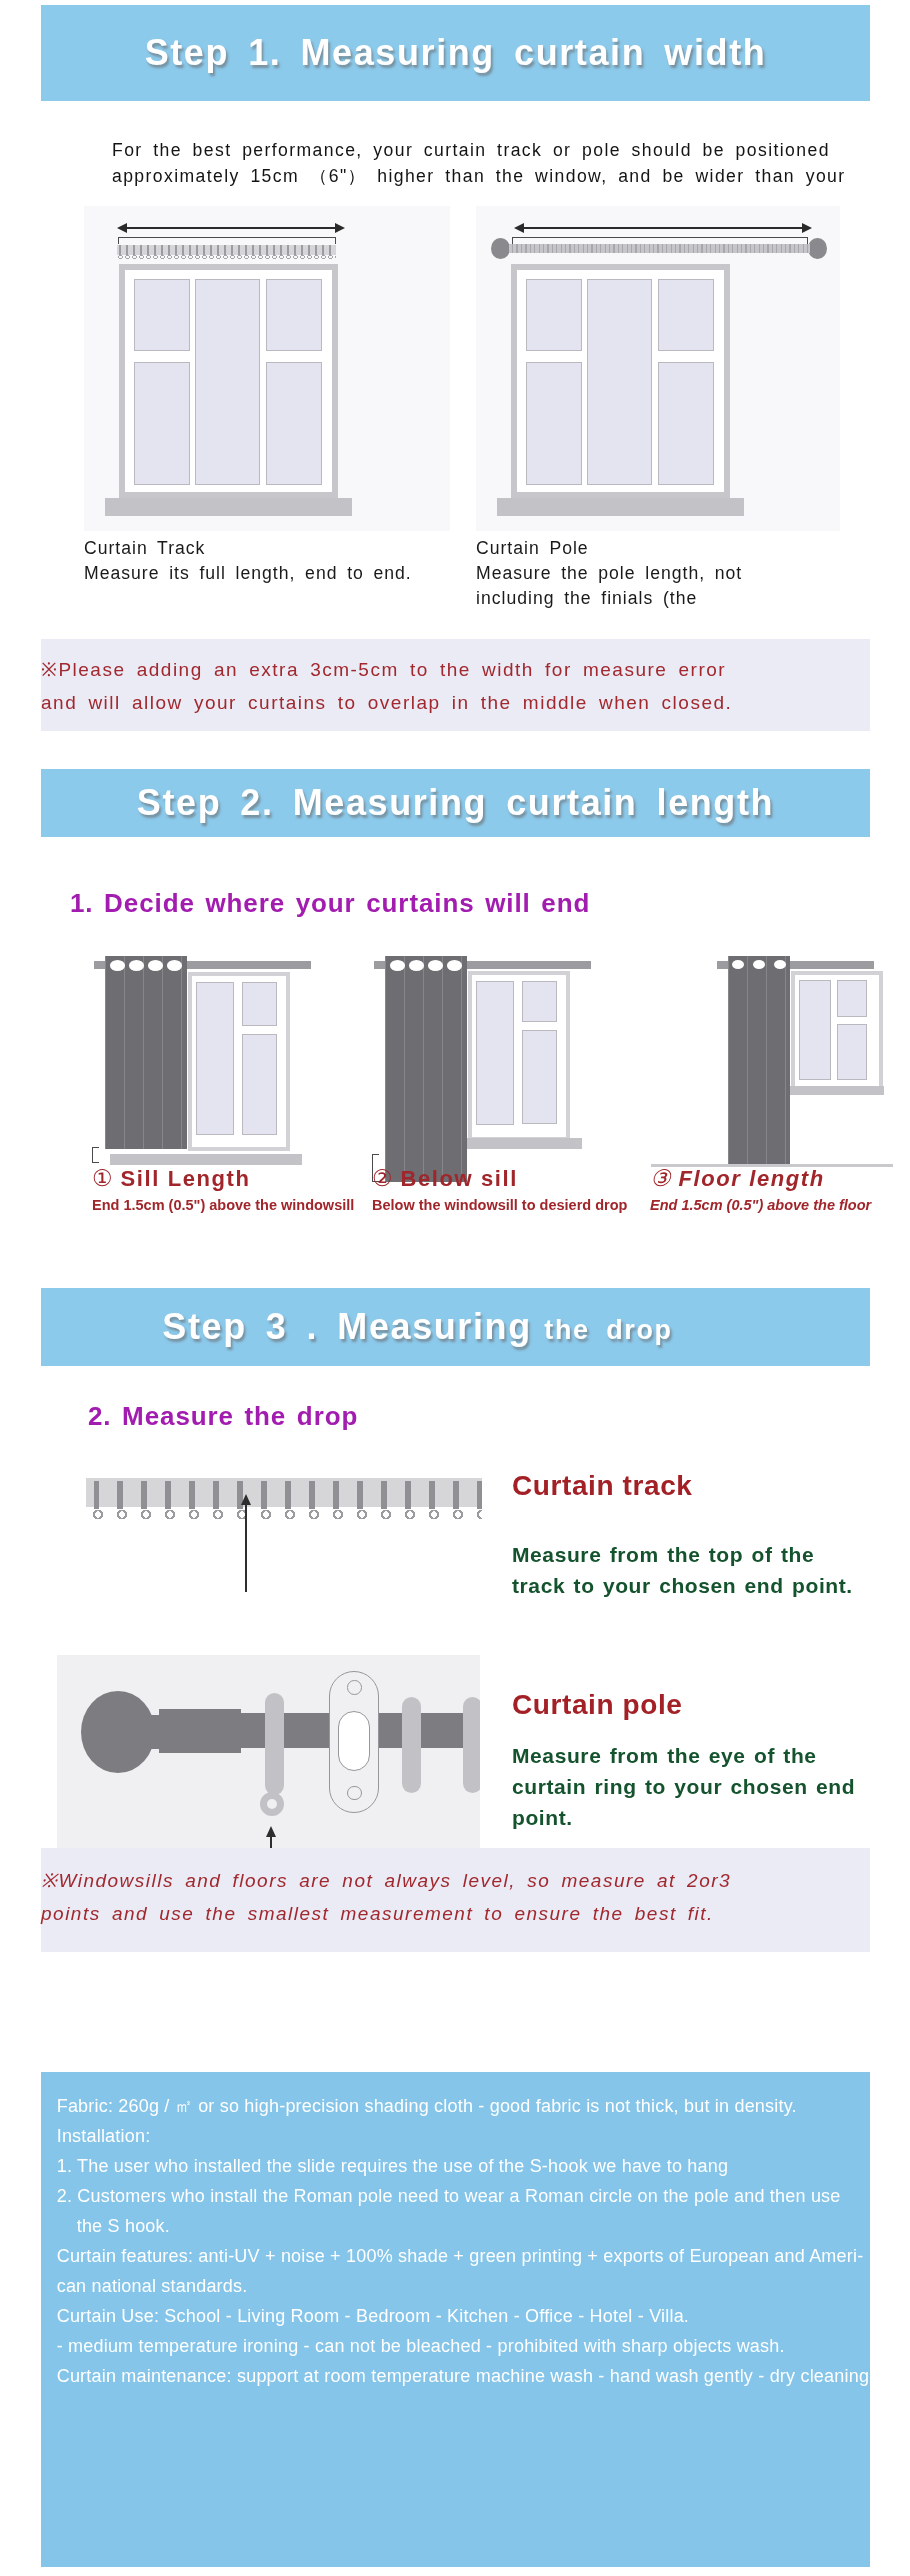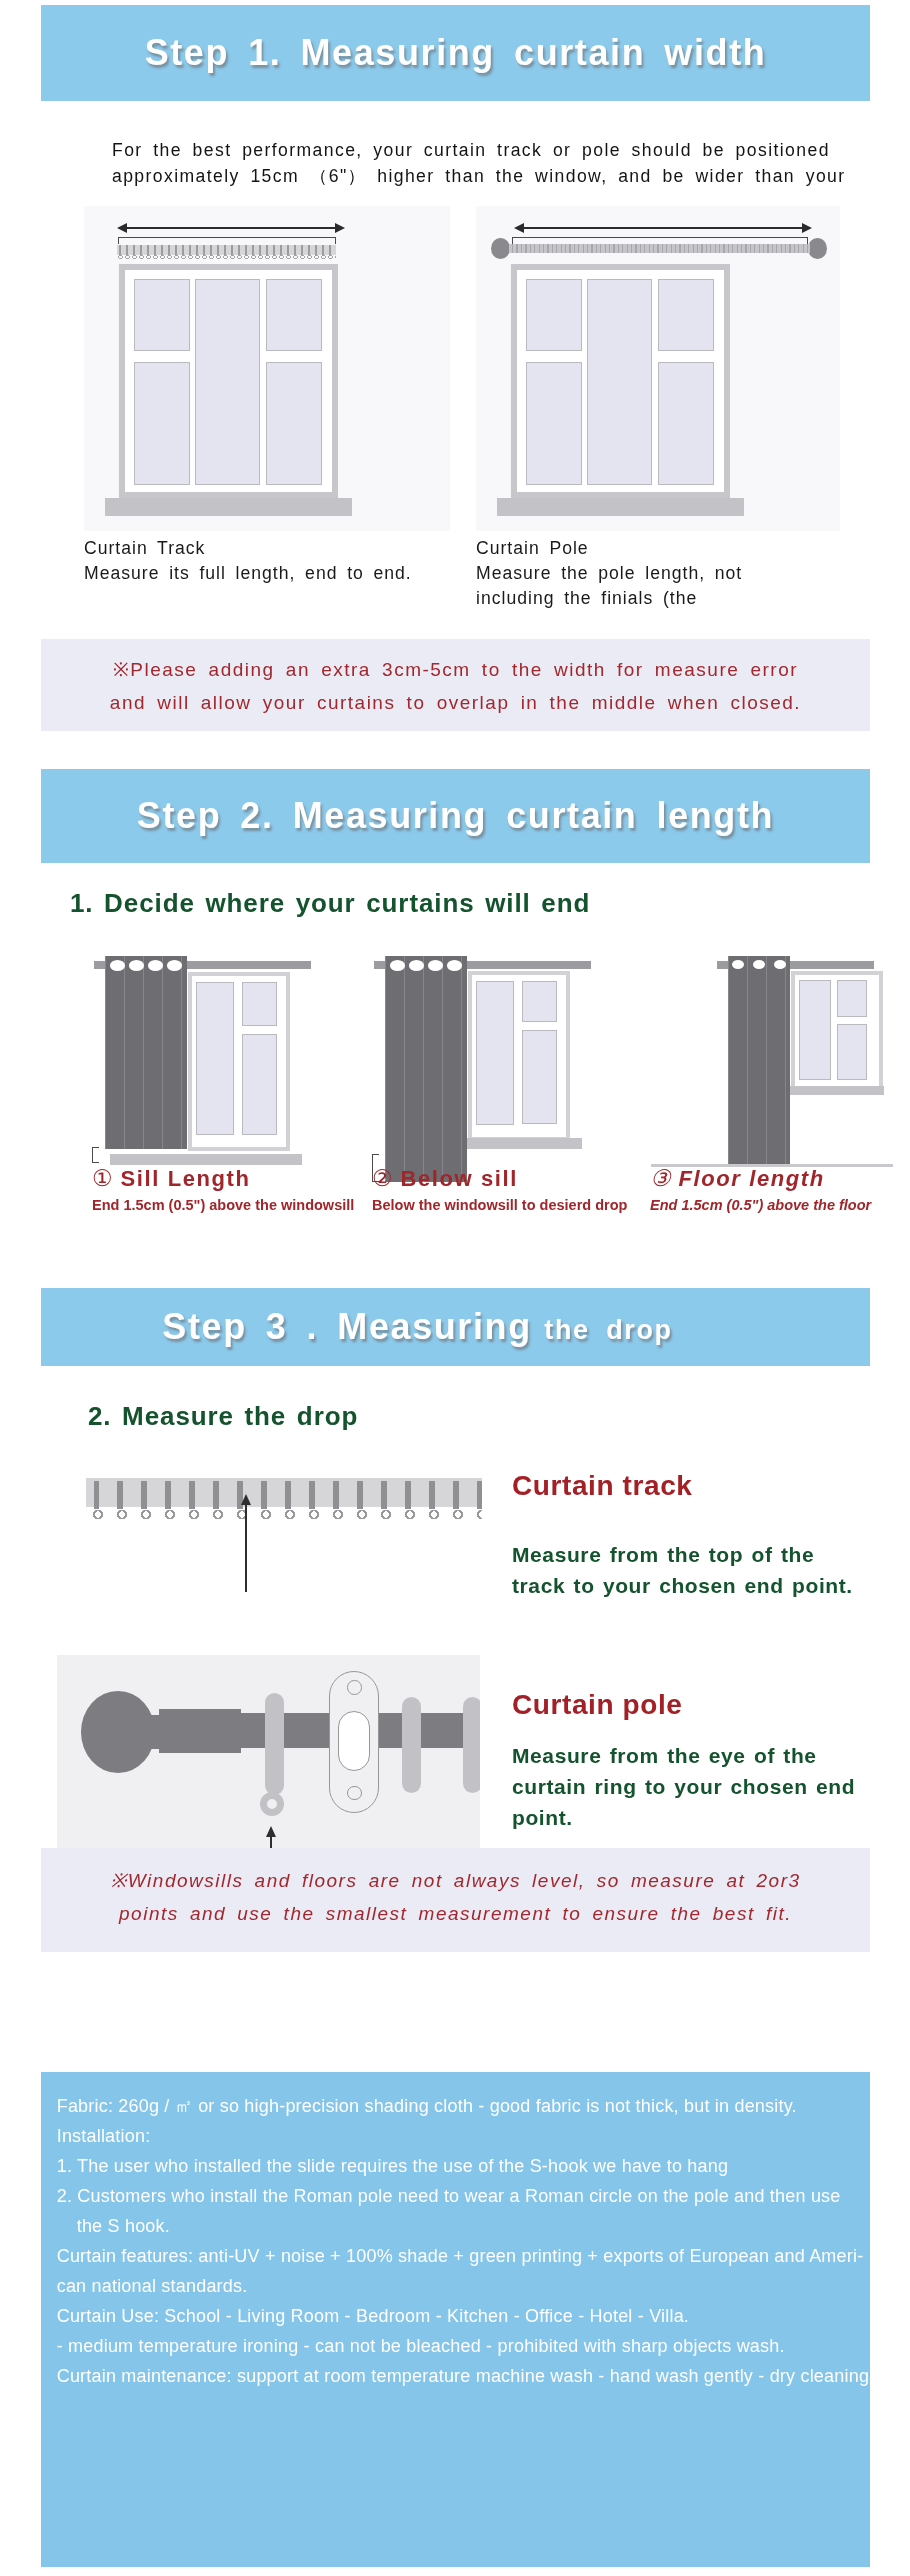--- a/index.html
+++ b/index.html
@@ -12,23 +12,23 @@
   .banner{position:absolute;left:41px;width:829px;background:#8ccaec;color:#fff;
           display:flex;align-items:center;justify-content:center;font-weight:bold;
           letter-spacing:1.6px;word-spacing:7.5px;
           text-shadow:1.9px 2.5px 2.5px rgba(105,105,105,.6);}
   .banner-main{font-size:36px;}
   .banner-small{font-size:27px;margin-left:12.6px;}
 
   
   .intro{font-size:17.6px;letter-spacing:1.4px;word-spacing:4.4px;line-height:26.4px;color:#141414;margin-left:28px;}
   .cap{font-size:17.6px;letter-spacing:1px;word-spacing:3.8px;line-height:25px;color:#1a1a1a;}
-  .noteline{font-size:19px;letter-spacing:1.5px;word-spacing:4.4px;color:#a1282e;line-height:33px;text-align:center;}
+  .noteline{font-size:19px;letter-spacing:1.5px;word-spacing:4.4px;color:#a1282e;line-height:33px;text-align:left;}
   .notebox{position:absolute;left:41px;width:829px;background:#ebebf5;}
-  .h1{font-size:26px;font-weight:bold;letter-spacing:0.9px;word-spacing:2.5px;color:#14532d;}
+  .h1{font-size:26px;font-weight:bold;letter-spacing:0.9px;word-spacing:2.5px;color:#a21caf;}
   .red-title{font-size:28px;font-weight:bold;letter-spacing:0.6px;color:#a32026;}
   .red-body{font-size:21px;font-weight:bold;letter-spacing:0.6px;word-spacing:1.9px;color:#14532d;line-height:31px;margin-top:12px;}
   .opt-title{font-size:22px;font-weight:bold;letter-spacing:1.6px;color:#a0262b;}
   .opt-num{font-weight:normal;font-size:23px;margin-right:6.3px;}
   .opt-desc{font-size:14.5px;font-weight:bold;letter-spacing:0;color:#a0262b;}
 
   
   .diagbox{position:absolute;background:#f8f8fa;}
   .harrow{position:absolute;height:1.9px;background:#2b2b2b;}
   .harrow:before,.harrow:after{content:"";position:absolute;top:-4.4px;width:0;height:0;
@@ -134,21 +134,21 @@
     <div>Curtain Pole</div>
     <div>Measure the pole length, not</div>
     <div>including the finials (the</div>
   </div>
 
   <div class="notebox" style="top:639px;height:78px;padding-top:14px;box-sizing:content-box;">
     <div class="noteline nowrap">※Please adding an extra 3cm-5cm to the width for measure error</div>
     <div class="noteline nowrap">and will allow your curtains to overlap in the middle when closed.</div>
   </div>
 
-  <div class="banner" style="top:769px;height:94px;">
+  <div class="banner" style="top:769px;height:68px;">
     <span class="banner-main">Step 2. Measuring curtain length</span>
   </div>
 
   <div class="abs h1 nowrap" style="left:70px;top:888px;">1. Decide where your curtains will end</div>
 
   <div class="abs" style="left:91px;top:943px;width:258px;height:230px;">
     <div style="position:absolute;left:3.1px;top:17.6px;width:217px;height:8.2px;background:#9c9ca0;"></div>
     <div class="swin" style="left:97px;top:29px;width:94px;height:171px;">
       <div class="pane" style="left:4.4px;top:5.7px;width:36px;height:151px;"></div>
       <div class="pane" style="left:50px;top:5.7px;width:33px;height:42px;"></div>

